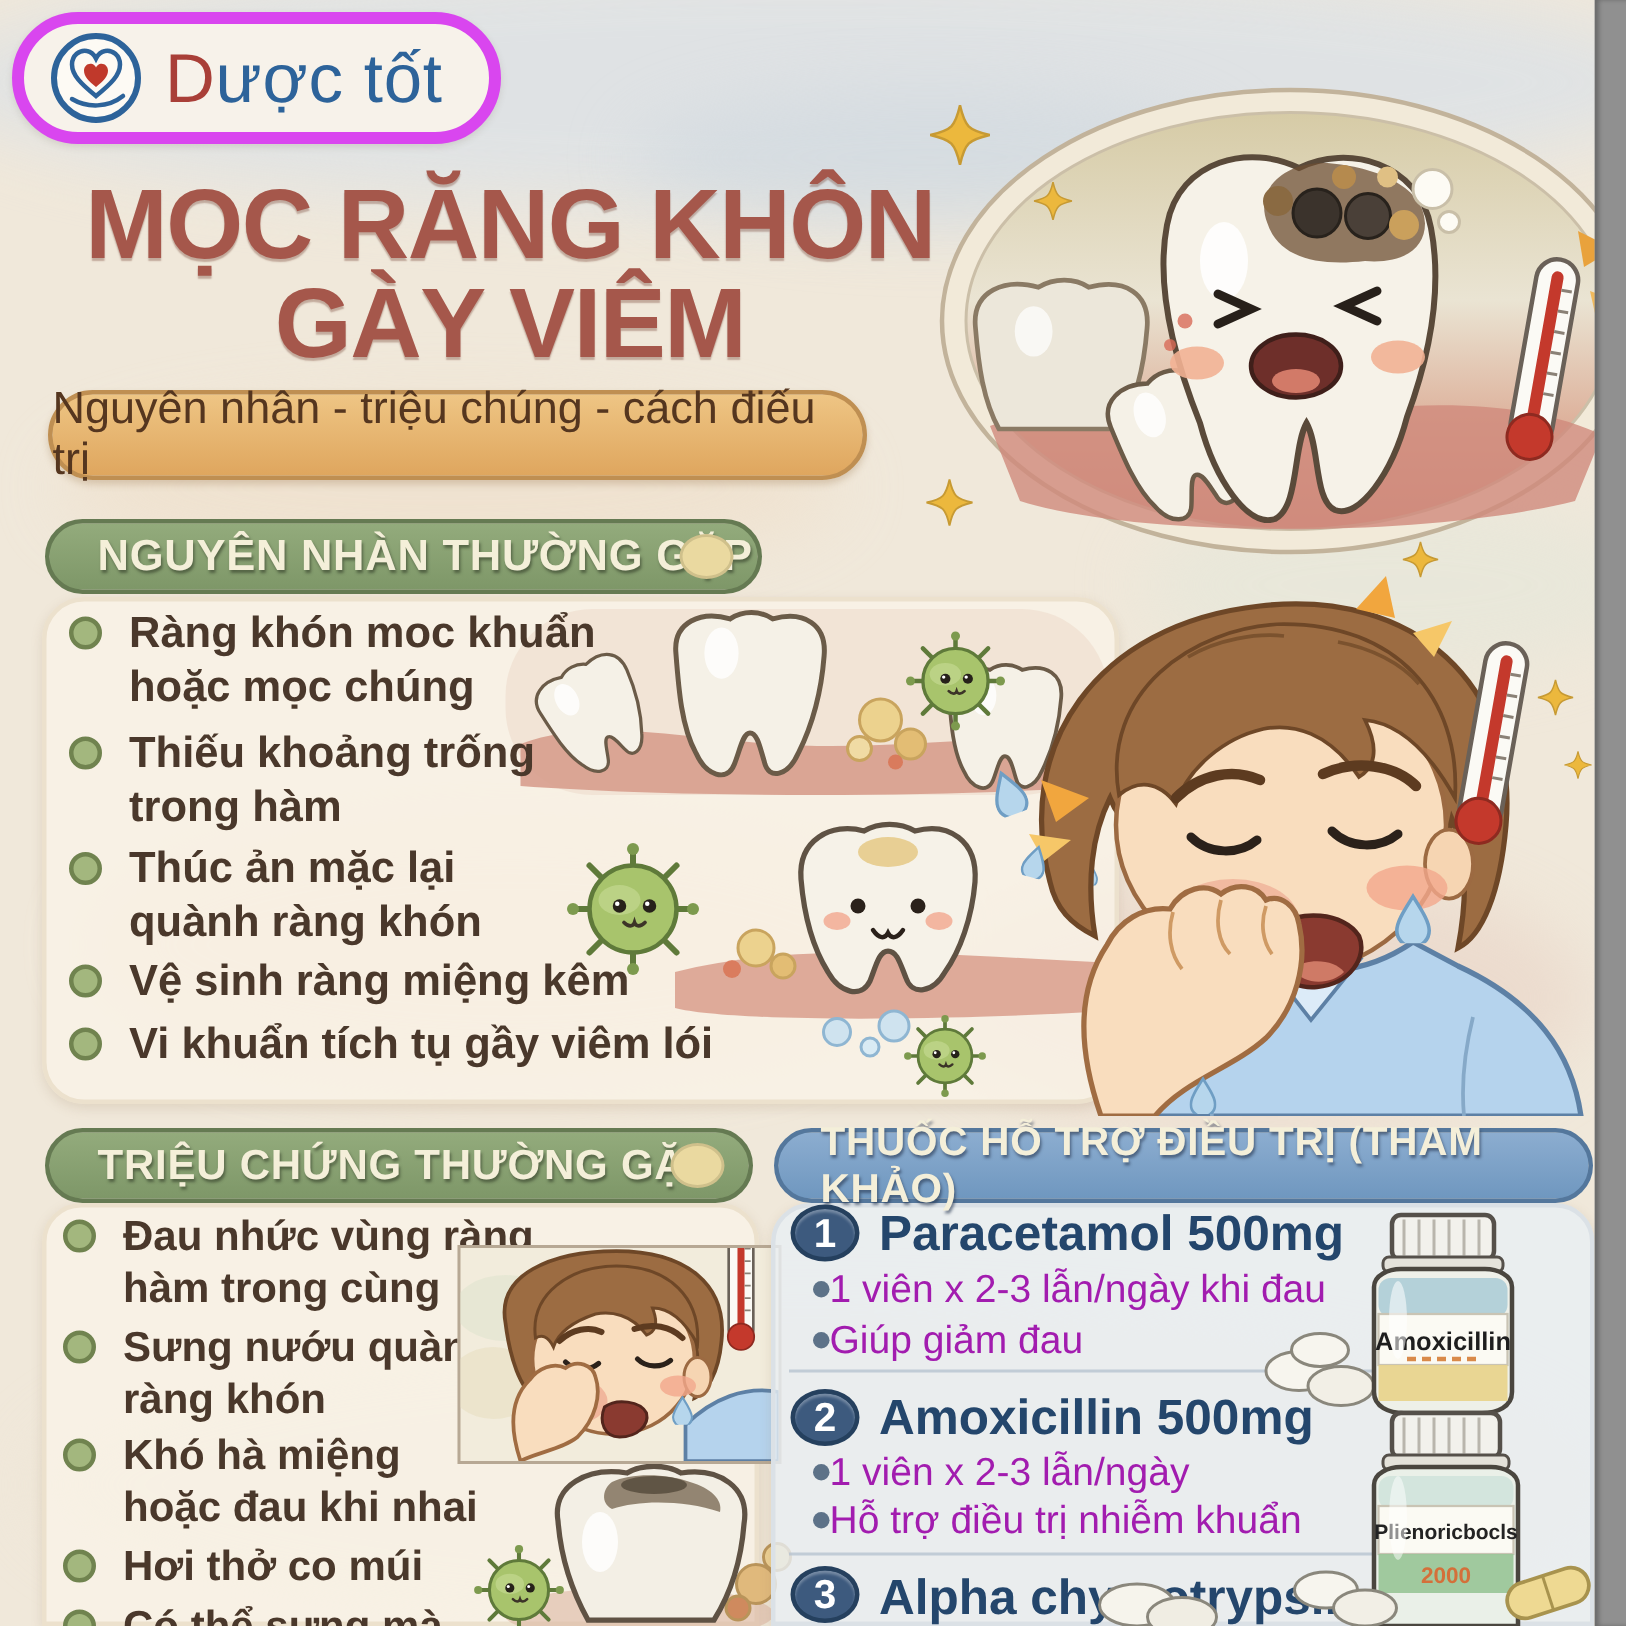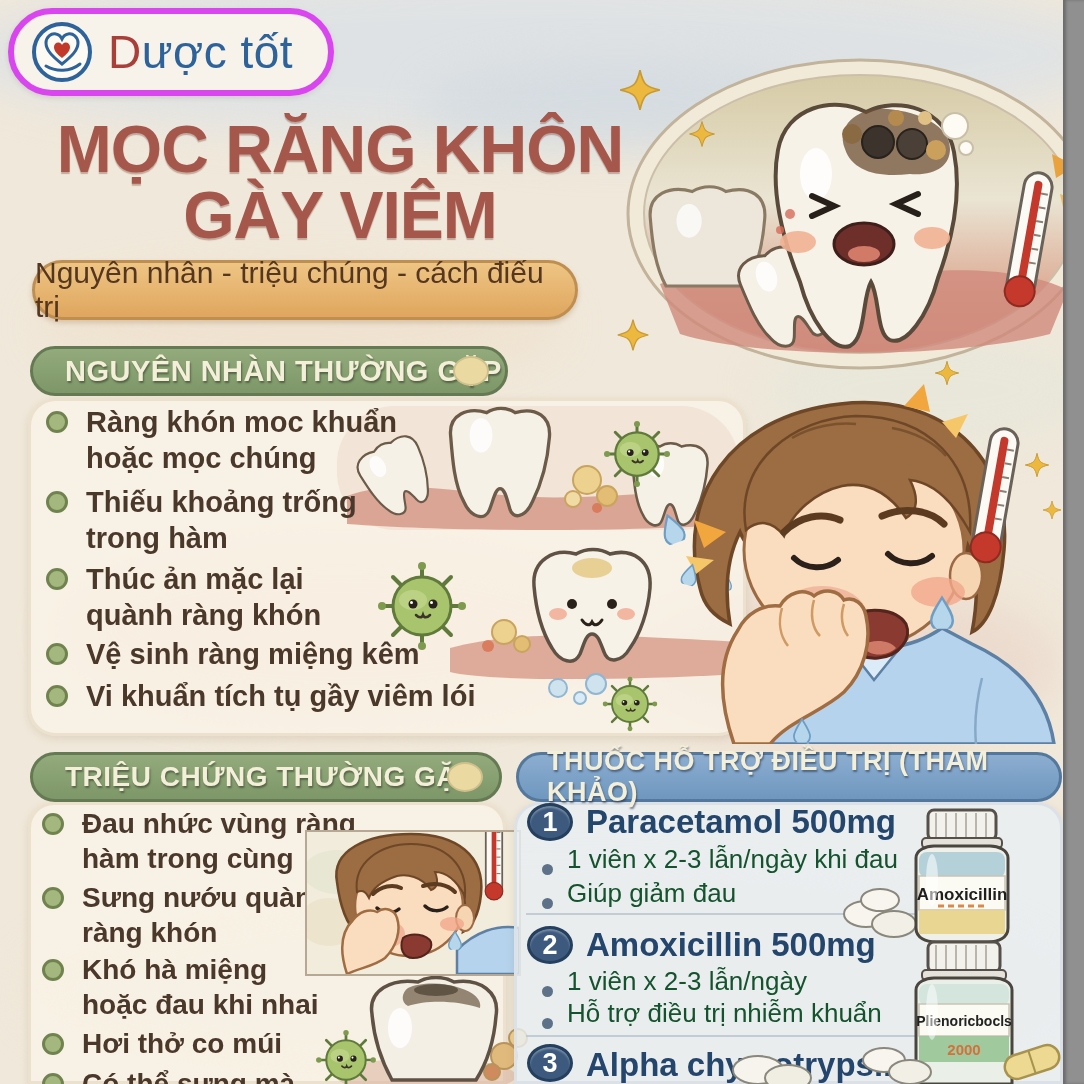--- a/index.html
+++ b/index.html
@@ -3,21 +3,21 @@
 <meta charset="utf-8">
 <style>
   html,body{margin:0;padding:0;background:#555;}
   .poster{
     position:relative;width:1084px;height:1084px;overflow:hidden;
     background:#f0e8da;font-family:"Liberation Sans",sans-serif;
   }
   .blob{position:absolute;border-radius:50%;filter:blur(22px);pointer-events:none;}
   
   .logo{position:absolute;left:8px;top:8px;width:326px;height:88px;border-radius:46px;
-    background:#f7f2ea;border:6px solid #d946ef;display:flex;align-items:center;gap:14px;
+    background:#f7f2ea;border:8px solid #d946ef;display:flex;align-items:center;gap:14px;
     padding-left:16px;box-sizing:border-box;box-shadow:0 2px 5px rgba(100,80,60,.15);}
   .logo-text{font-size:46px;letter-spacing:.5px;}
   .logo-d{color:#a93f38;}
   .logo-rest{color:#2d639a;}
   
   .title{position:absolute;left:40px;top:116px;width:600px;text-align:center;
     color:#a5574b;font-weight:bold;line-height:66px;font-size:66px;letter-spacing:-1px;
     text-shadow:0 2px 1px rgba(110,55,40,.35);}
   
   .subtitle{position:absolute;left:32px;top:260px;width:546px;height:60px;border-radius:32px;
@@ -42,21 +42,21 @@
   .b-item{position:absolute;display:flex;gap:18px;color:#4a382b;font-weight:600;}
   .b-dot{flex:0 0 auto;width:22px;height:22px;border-radius:50%;background:#a3b77e;
     border:3px solid #70834f;box-sizing:border-box;margin-top:7px;}
   .cause .b-text{font-size:29px;line-height:36px;}
   .symptom .b-text{font-size:28px;line-height:35px;}
   
   .med-badge{position:absolute;width:46px;height:38px;border-radius:50%;background:#3d5a7e;
     border:3px solid #25405e;box-sizing:border-box;color:#fff;display:flex;align-items:center;
     justify-content:center;font-size:27px;font-weight:bold;box-shadow:inset 0 2px 2px rgba(255,255,255,.3);}
   .med-name{position:absolute;font-size:33px;font-weight:600;color:#24466c;}
-  .med-note{position:absolute;display:flex;align-items:flex-end;gap:14px;color:#14532d;font-size:26px;}
+  .med-note{position:absolute;display:flex;align-items:center;color:#a21caf;font-size:26px;}
   .note-dot{width:11px;height:11px;border-radius:50%;background:#5d7288;}
   .med-divider{position:absolute;height:2px;background:#b6c3cf;opacity:.8;}
   
   .frame{position:absolute;border:2px solid #b7a894;background:#f2ecdc;box-sizing:border-box;}
   .gray-bar{position:absolute;right:0;top:0;width:21px;height:1084px;background:#909090;
     box-shadow:inset 3px 0 3px rgba(0,0,0,.25);z-index:50;}
   svg{display:block;}
   .abs{position:absolute;}
 </style>
 </head>

